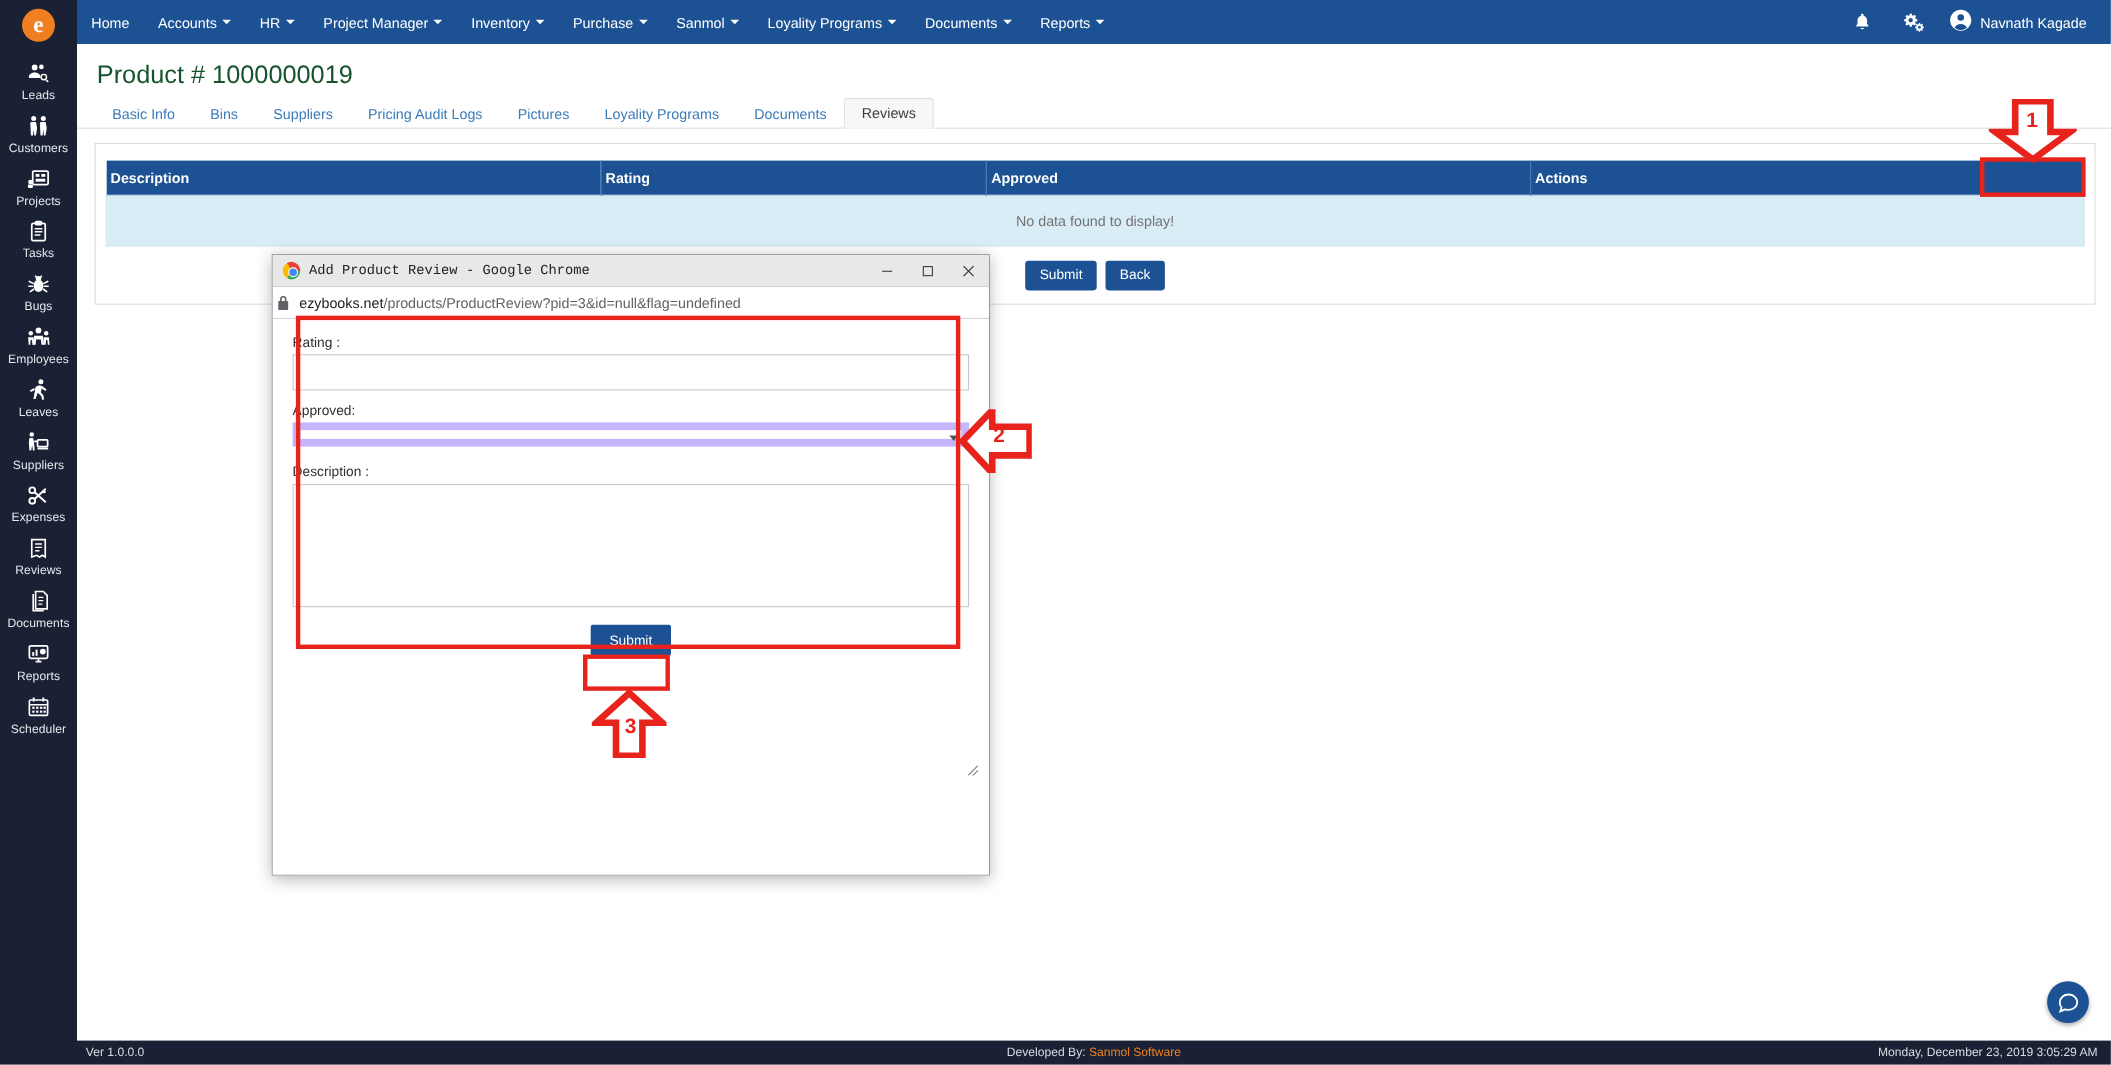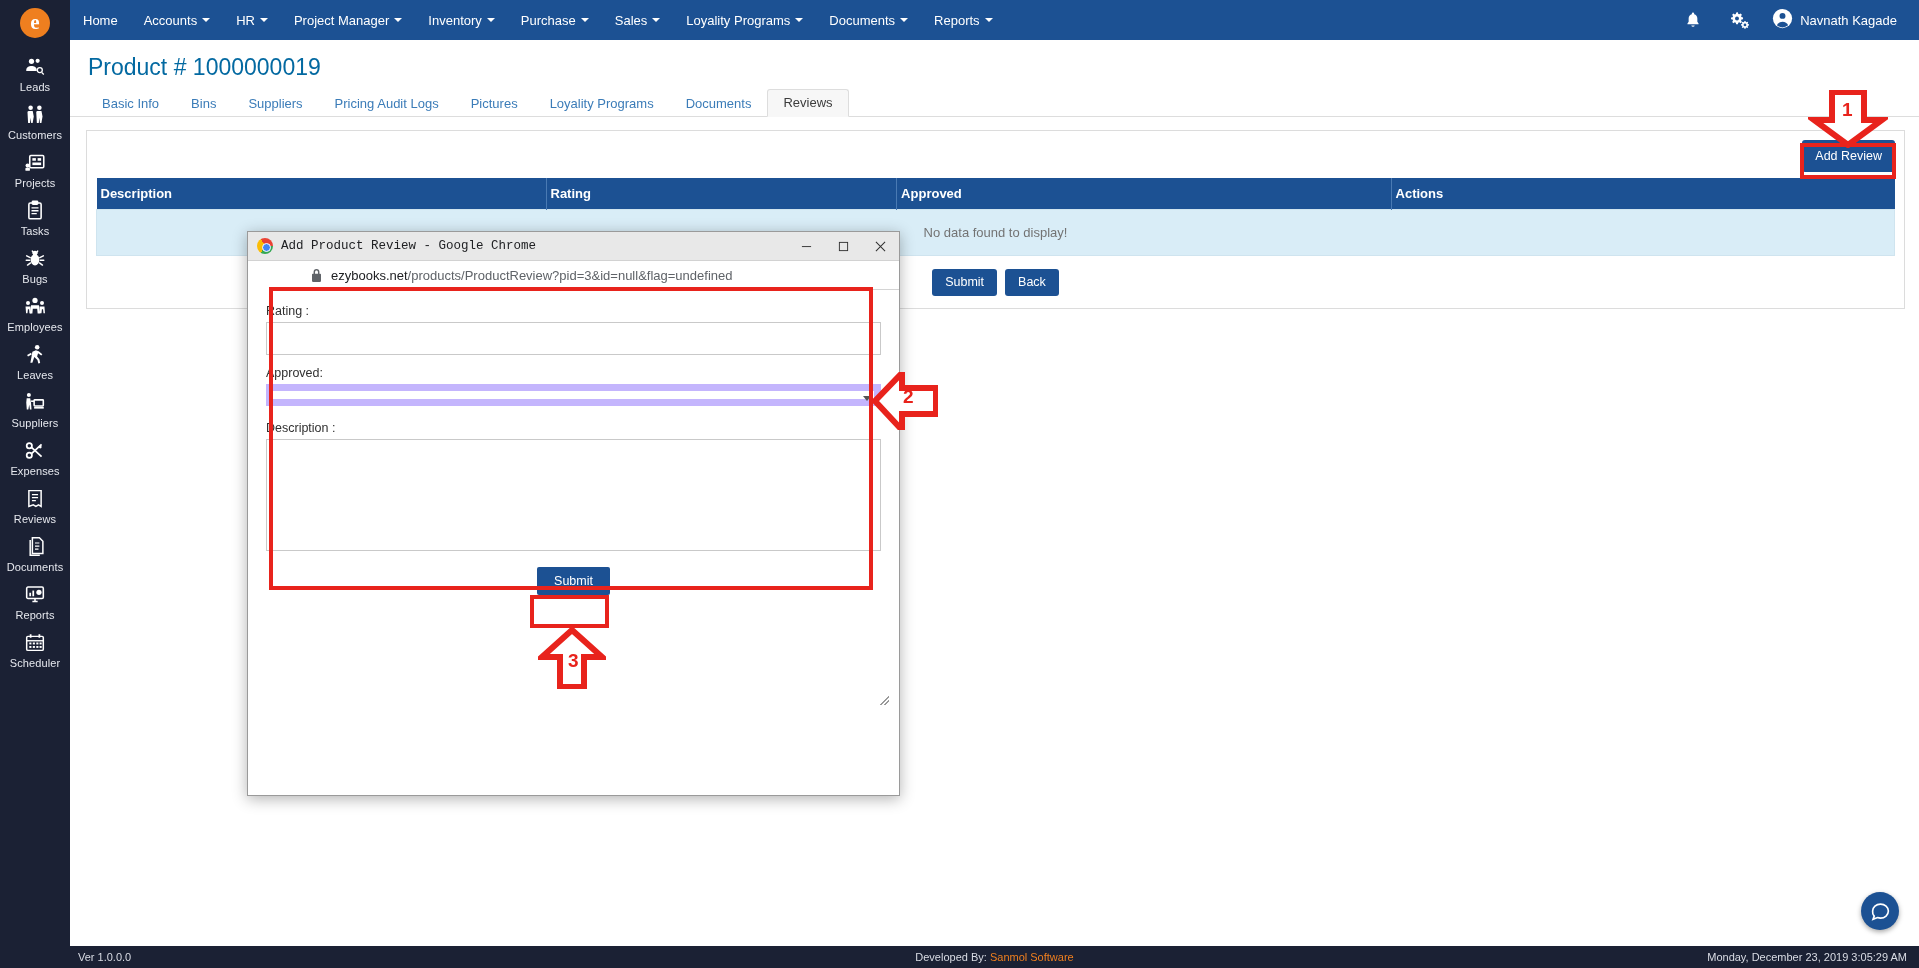--- a/index.html
+++ b/index.html
@@ -84,21 +84,21 @@
     gap: 7px; padding-left: 8px; cursor: pointer;
   }
 
   
   .page {
     position: absolute; left: 70px; top: 40px;
     width: 1849px; height: 928px;
     background: #ffffff;
   }
   .page-title {
-    font-size: 23px; color: #0369a1; font-weight: normal;
+    font-size: 23px; color: #14532d; font-weight: normal;
     padding: 14px 6px 8px 18px;
   }
 
   
   .tabstrip {
     display: flex; align-items: flex-end;
     padding-left: 16px;
     border-bottom: 1px solid #dddddd;
     height: 28px;
   }
@@ -210,22 +210,22 @@
   .win-btns { margin-left: auto; display: flex; height: 29px; }
   .win-btn {
     width: 37px; height: 29px; display: flex;
     align-items: center; justify-content: center;
     cursor: pointer; color: #303030; font-size: 13px;
   }
 
   .popup-url {
     height: 29px; display: flex; align-items: center;
     border-bottom: 1px solid #d4d4d4;
-    background: #ffffff; padding-left: 28px;
-    font-size: 13px; color: #5f6368; margin-left: 35px;
+    background: #ffffff; padding-left: 4px;
+    font-size: 13px; color: #5f6368;
   }
   .lock-ico { margin-right: 9px; display: flex; }
   .url-host { color: #202124; }
 
   .popup-body { position: relative; padding: 0; background: #fff; height: 505px; }
 
   
   .form-area { padding: 14px 18px 0 18px; }
   .fld-label {
     font-size: 12.5px; color: #303030; margin-bottom: 4px; display: block;
@@ -481,21 +481,21 @@
       </div>
       <div class="nav-item">
         <span>Inventory</span>
           <i class="caret"></i>
       </div>
       <div class="nav-item">
         <span>Purchase</span>
           <i class="caret"></i>
       </div>
       <div class="nav-item">
-        <span>Sales</span>
+        <span>Sanmol</span>
           <i class="caret"></i>
       </div>
       <div class="nav-item">
         <span>Loyality Programs</span>
           <i class="caret"></i>
       </div>
       <div class="nav-item">
         <span>Documents</span>
           <i class="caret"></i>
       </div>
@@ -540,23 +540,20 @@
       <div class="tab"><span>Bins</span></div>
       <div class="tab"><span>Suppliers</span></div>
       <div class="tab"><span>Pricing Audit Logs</span></div>
       <div class="tab"><span>Pictures</span></div>
       <div class="tab"><span>Loyality Programs</span></div>
       <div class="tab"><span>Documents</span></div>
       <div class="tab active"><span>Reviews</span></div>
     </div>
 
     <div class="panel">
-      <div class="panel-toolbar">
-        <button class="btn">Add Review</button>
-      </div>
 
       <table class="grid">
         <thead>
           <tr>
             <th style="width:25%">Description</th>
             <th style="width:19.5%">Rating</th>
             <th style="width:27.5%">Approved</th>
             <th style="width:28%">Actions</th>
           </tr>
         </thead>

